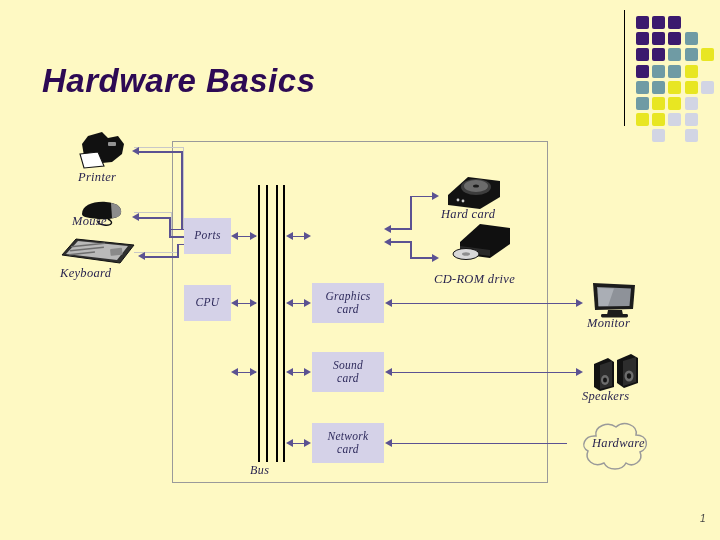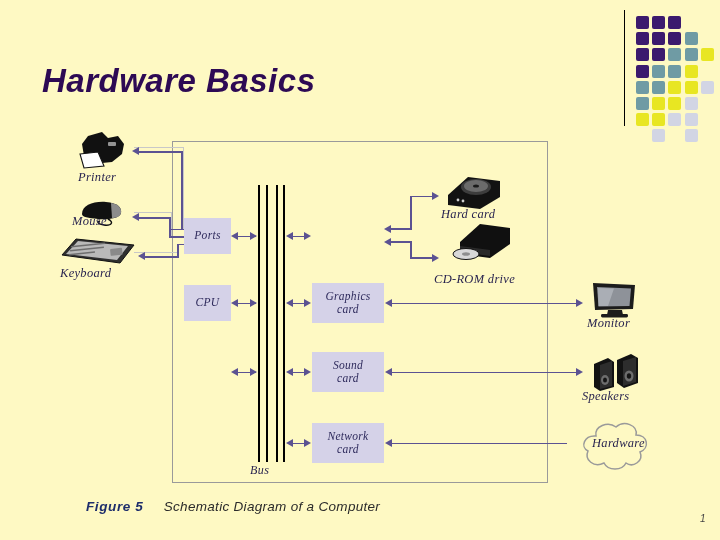--- a/index.html
+++ b/index.html
@@ -426,20 +426,16 @@
 
   <div class="dev" id="internet-art">
     <svg width="74" height="52" viewBox="0 0 74 52">
       <path d="M18 16 C16 6 30 1 38 7 C46 0 60 5 58 15 C70 15 72 28 62 32
                C66 41 55 48 48 43 C44 51 30 51 26 43 C16 48 6 40 10 31
                C2 27 6 15 18 16 Z" fill="none" stroke="#9a9a9a" stroke-width="1.5"></path>
     </svg>
   </div>
   <div class="devlabel" style="left:592px; top:436px;">Hardware</div>
 
-  <div id="caption">
-    <span id="caption-figno">Figure 5</span>
-    <span id="caption-text">Schematic Diagram of a Computer</span>
-  </div>
 
   <div id="page-number">1</div>
 
 </div>
 
 </body></html>

